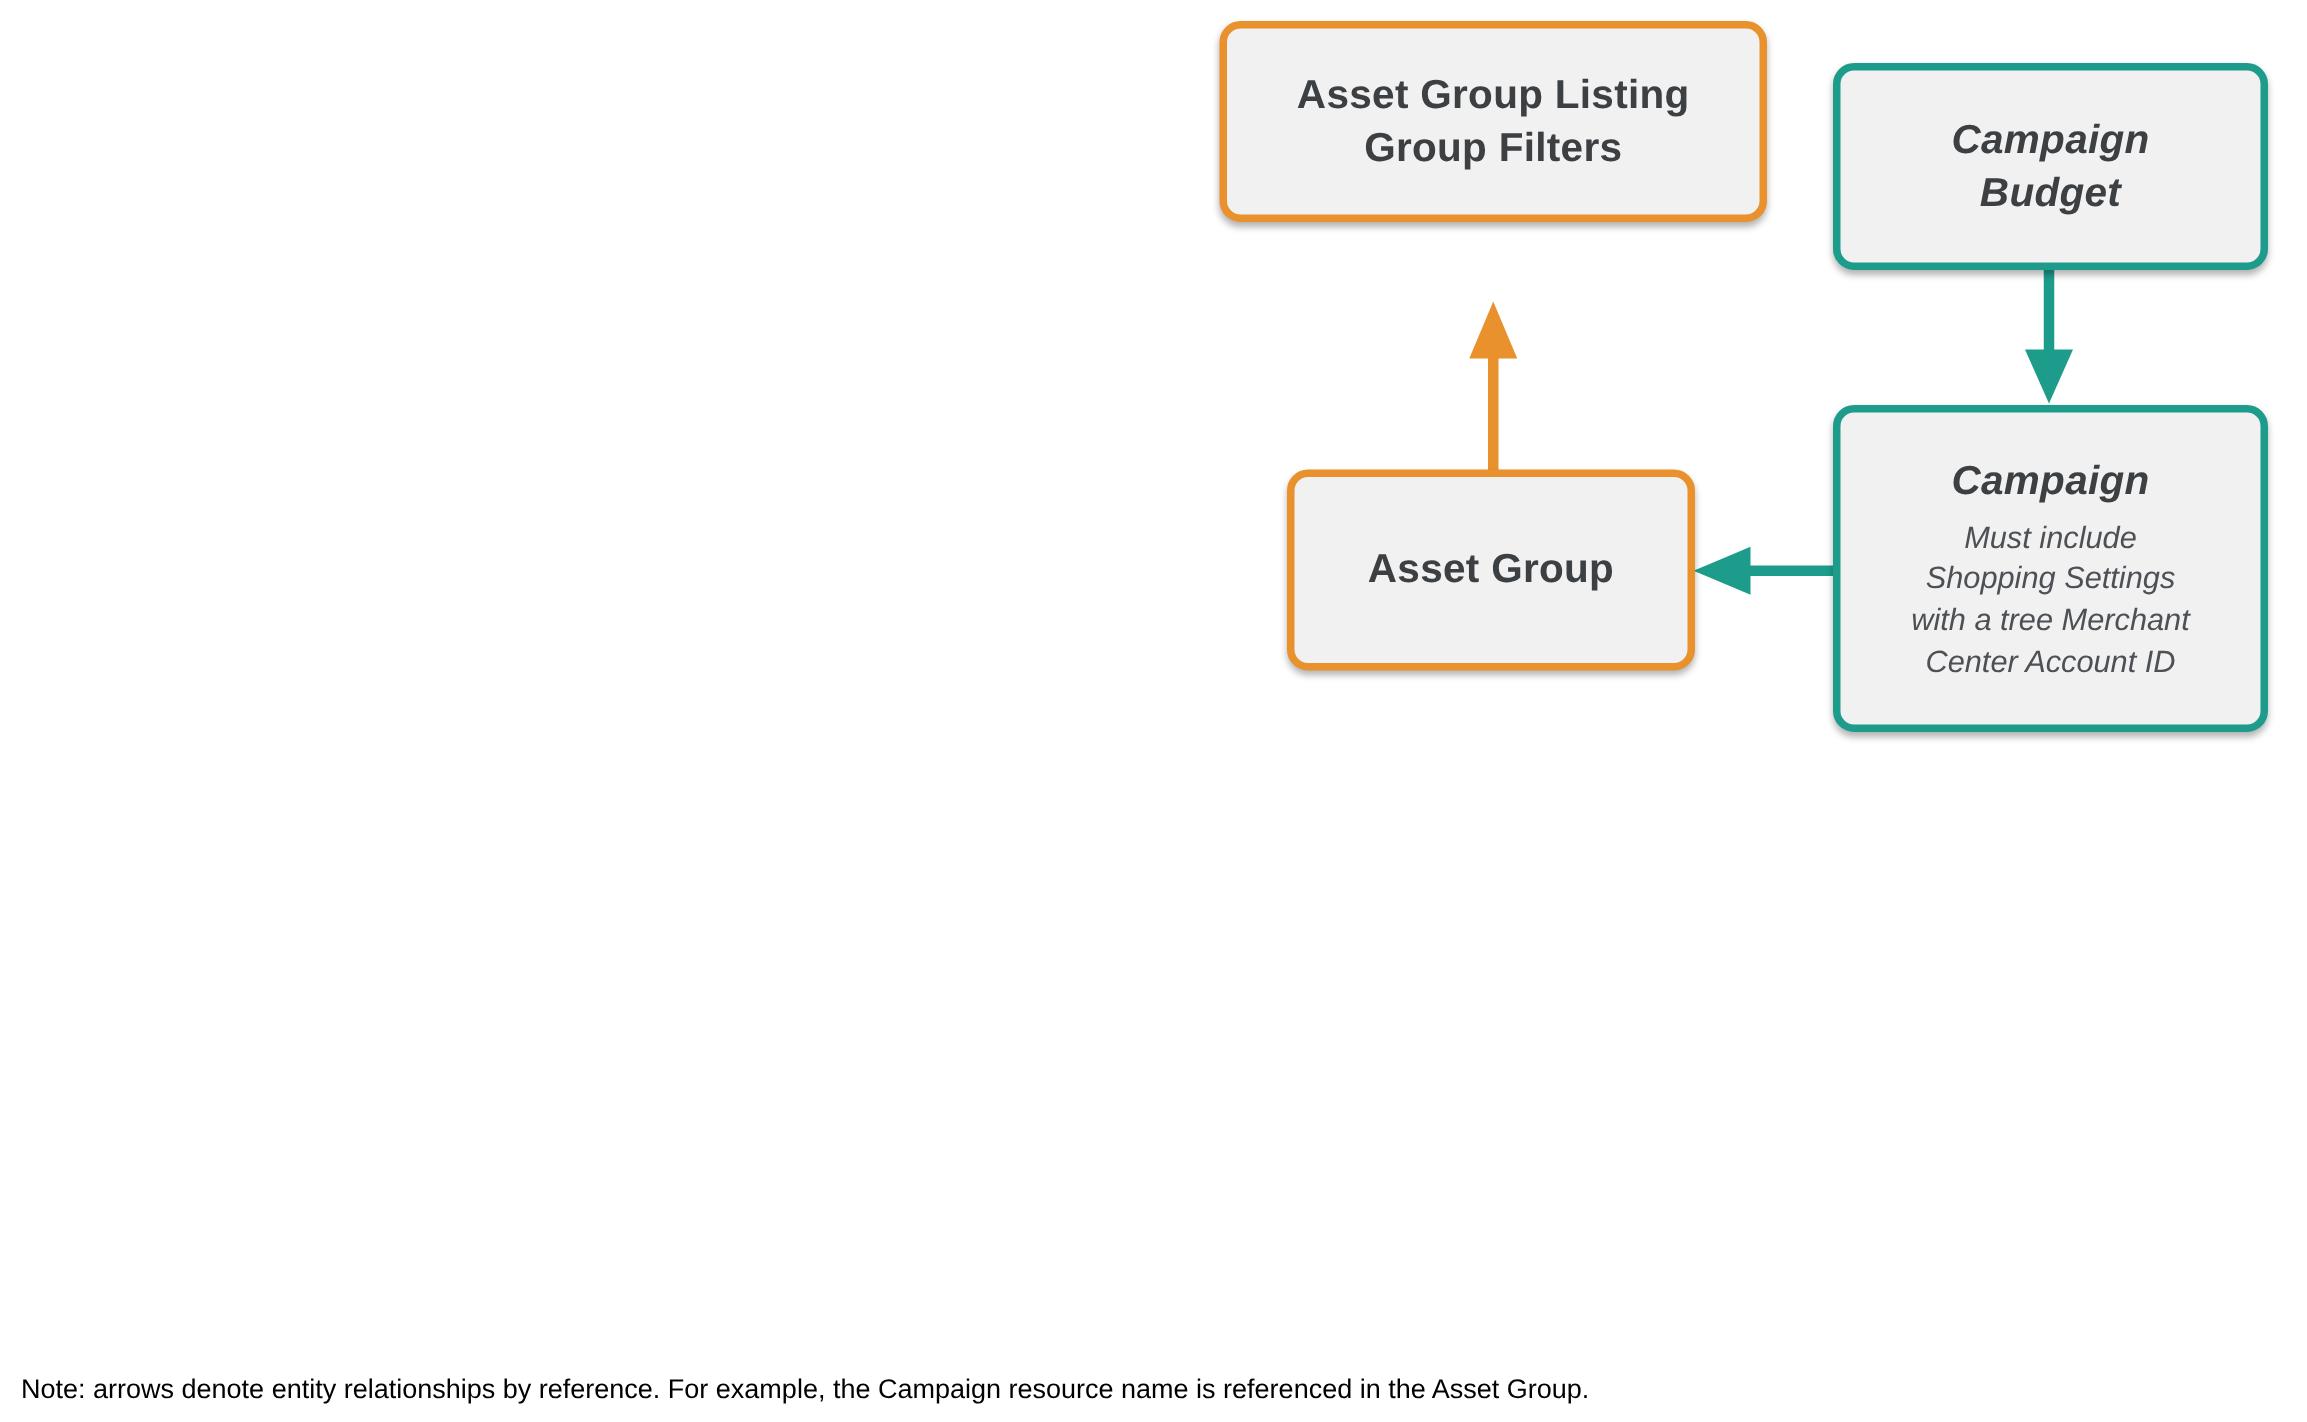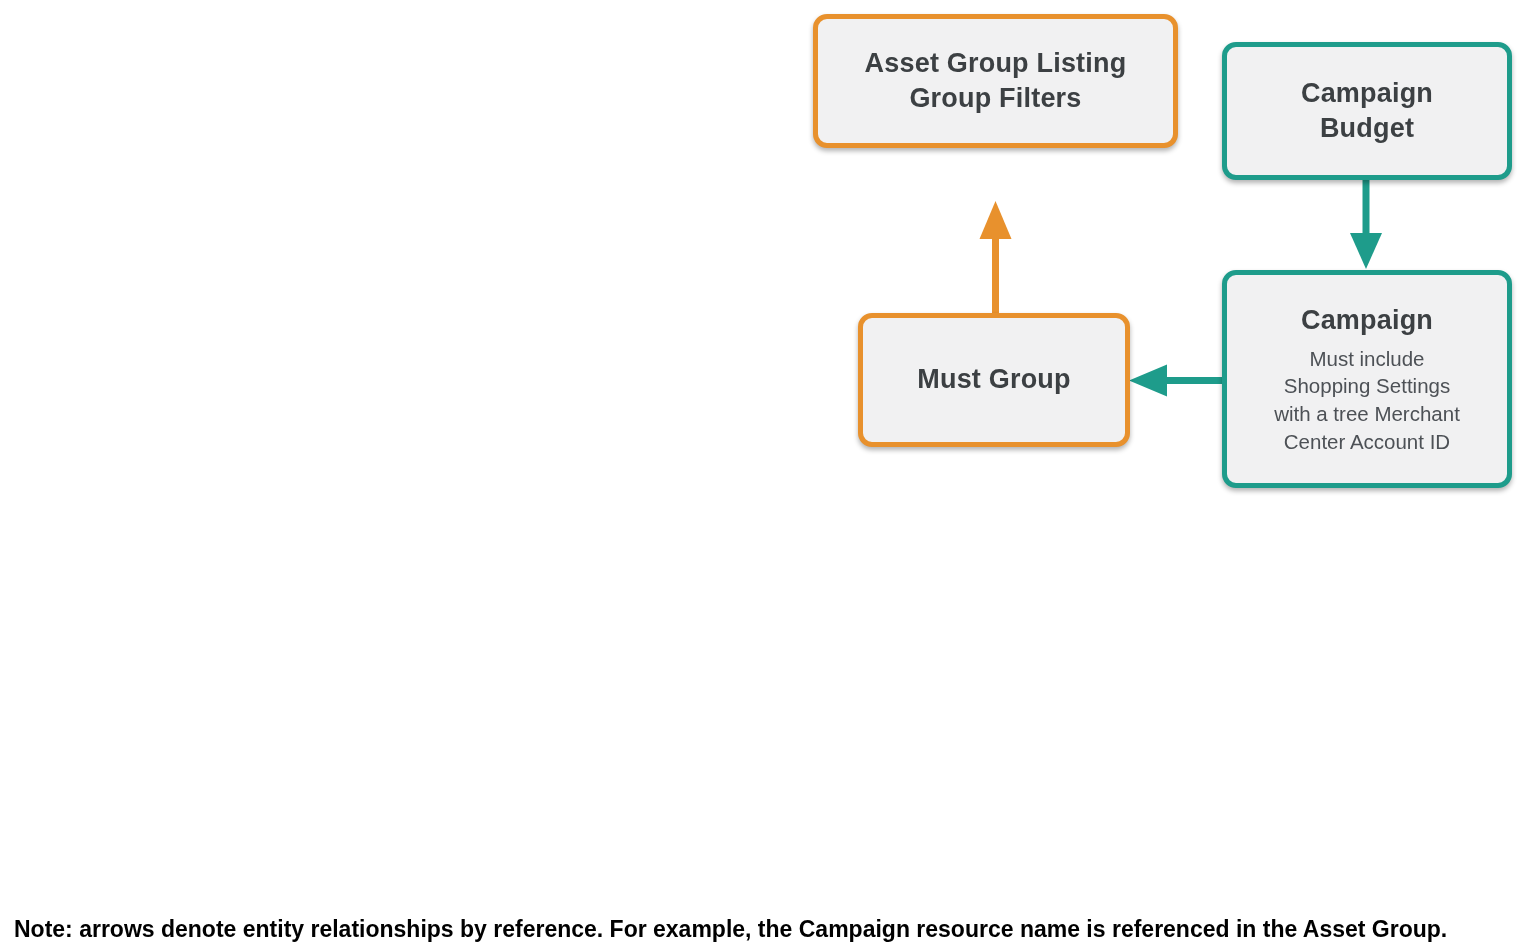--- a/index.html
+++ b/index.html
@@ -35,21 +35,21 @@
     border: 5px solid;
     border-radius: 14px;
     box-shadow: 0 3px 5px rgba(0,0,0,0.30);
     display: flex;
     flex-direction: column;
     align-items: center;
     justify-content: center;
     text-align: center;
   }
   .node.orange { border-color: var(--orange, #E8912D); }
-  .node.teal   { border-color: var(--teal, #1E9C8B); }
+  .node.teal   { border-color: var(--teal, #1E9C8B); font-style: italic; }
 
   .node-title {
     color: var(--title-text, #3C4043);
     font-weight: bold;
     font-size: 27px;
     line-height: 1.3;
     letter-spacing: 0.2px;
     white-space: pre-line;
   }
   .node-subtitle {
@@ -63,22 +63,22 @@
   
   .n-aglgf    { left: 813px;  top: 14px;  width: 365px; height: 134px; }
   .n-budget   { left: 1222px; top: 42px;  width: 290px; height: 138px; }
   .n-campaign { left: 1222px; top: 270px; width: 290px; height: 218px; }
   .n-assetgrp { left: 858px;  top: 313px; width: 272px; height: 134px; }
 
   .note {
     position: absolute;
     left: 14px;
     top: 916px;
-    font-size: 23px;
-    font-weight: bold;
+    font-size: 18px;
+    font-weight: normal;
     color: var(--note-text, #000000);
     white-space: nowrap;
     z-index: 2;
   }
 </style>
 </head>
 <body>
 
 <div class="canvas">
 
@@ -112,18 +112,18 @@
 
   <div class="node teal n-campaign">
     <div class="node-title">Campaign</div>
     <div class="node-subtitle">Must include
 Shopping Settings
 with a tree Merchant
 Center Account ID</div>
   </div>
 
   <div class="node orange n-assetgrp">
-    <div class="node-title">Must Group</div>
+    <div class="node-title">Asset Group</div>
   </div>
 
   <div class="note">Note: arrows denote entity relationships by reference. For example, the Campaign resource name is referenced in the Asset Group.</div>
 
 </div>
 
 </body></html>

